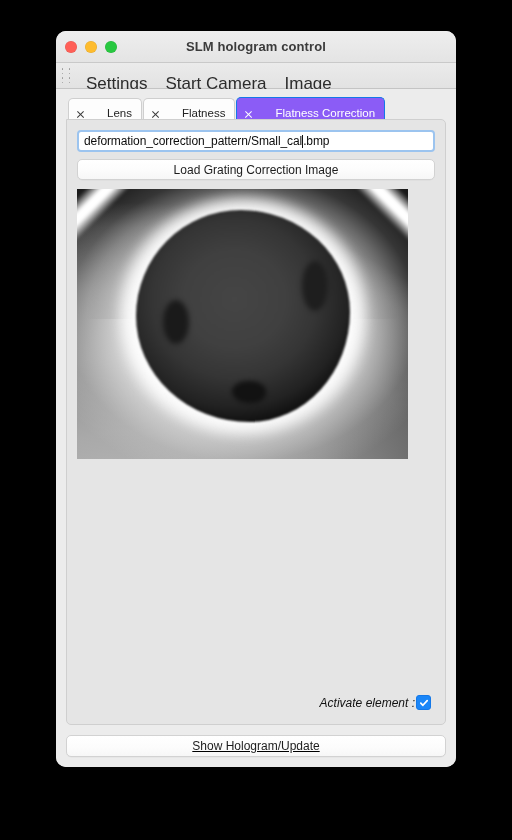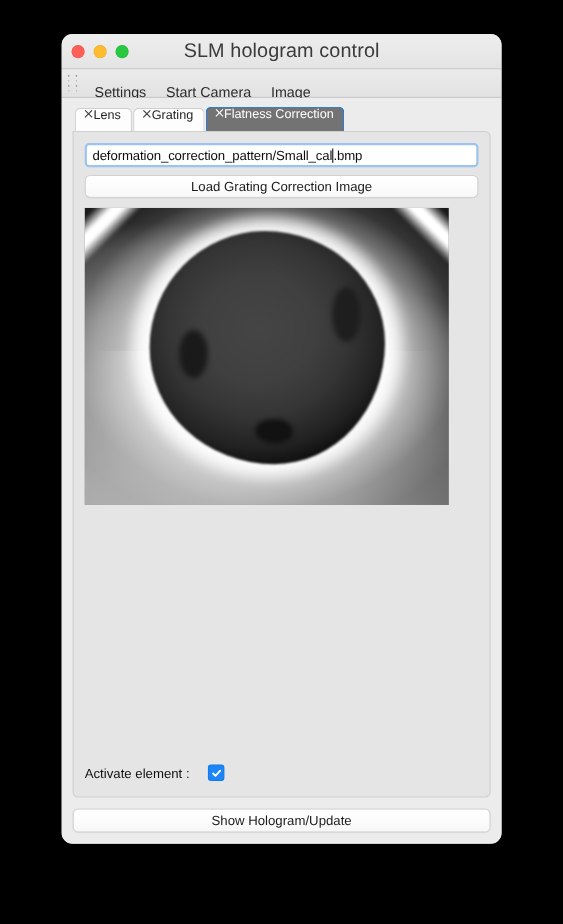--- a/index.html
+++ b/index.html
@@ -54,22 +54,22 @@
     height: 12px;
     border-radius: 50%;
     display: block;
   }
   .light.close   { background: #ff5f57; box-shadow: inset 0 0 0 0.5px rgba(0,0,0,0.10); }
   .light.min     { background: #febc2e; box-shadow: inset 0 0 0 0.5px rgba(0,0,0,0.10); }
   .light.zoom    { background: #28c840; box-shadow: inset 0 0 0 0.5px rgba(0,0,0,0.10); }
   #window-title {
     width: 100%;
     text-align: center;
-    font-size: 18px;
-    font-weight: normal;
+    font-size: 13px;
+    font-weight: bold;
     color: #3b3b3b;
     letter-spacing: 0.1px;
     pointer-events: none;
   }
 
   
   #menubar {
     height: 25px;
     flex: 0 0 25px;
     background: linear-gradient(180deg,#ebebeb 0%,#e2e2e2 100%);
@@ -94,21 +94,21 @@
     height: 15px;
   }
   #menu-grip .dotcol i {
     width: 1.5px;
     height: 1.5px;
     background: #9a9a9a;
     border-radius: 50%;
     display: block;
   }
   .menu-item {
-    font-size: 13px;
+    font-size: 17px;
     color: #2c2c2c;
     padding: 2px 9px;
     border-radius: 3px;
     cursor: default;
     white-space: nowrap;
     margin-top: 16px;
   }
 
   
   #content {
@@ -124,38 +124,38 @@
   #tabstrip {
     display: flex;
     align-items: flex-end;
     height: 22px;
     flex: 0 0 22px;
     margin-bottom: 0;
     padding-left: 2px;
   }
   .tab {
     display: flex;
-    align-items: flex-start;
-    gap: 0;
+    align-items: flex-end;
+    gap: 22px;
     height: 21px;
     box-sizing: border-box;
     padding: 0 9px 0 7px;
     font-size: 11.5px;
     color: #232323;
     background: #fdfdfd;
     border: 1px solid #cfcfcf;
     border-bottom: none;
     border-top-left-radius: 5px;
     border-top-right-radius: 5px;
     margin-right: 1px;
     cursor: default;
     white-space: nowrap;
   }
   .tab.active {
-    background: #737373;
+    background: #8b5cf6;
     border-color: #1478e8;
     color: #ffffff;
     font-weight: normal;
     height: 22px;
   }
   .tab .xicon {
     display: inline-block;
     width: 9px;
     height: 9px;
     position: relative;
@@ -333,24 +333,25 @@
   }
 
   
   #panel-spacer { flex: 1 1 auto; min-height: 0; }
 
   
   #activate-row {
     flex: 0 0 auto;
     display: flex;
     align-items: center;
-    justify-content: flex-start;
-    gap: 17px;
+    justify-content: flex-end;
+    gap: 1px;
     padding-right: 4px;
     padding-bottom: 4px;
+    font-style: italic;
   }
   #activate-label {
     font-size: 12px;
     color: #111111;
   }
   #activate-check {
     width: 13px;
     height: 13px;
     border-radius: 3px;
     background: #1a86f8;
@@ -362,20 +363,21 @@
   }
   #activate-check svg { display: block; }
 
   
   #bottom-buttons {
     flex: 0 0 auto;
     padding-top: 10px;
     display: flex;
     flex-direction: column;
     gap: 9px;
+    text-decoration: underline;
   }
   #bottom-buttons .btn { height: 22px; }
 </style>
 </head>
 <body>
 
 <div id="window">
 
   <div id="titlebar">
     <div id="traffic">
@@ -408,21 +410,21 @@
 
   <div id="content">
 
     <div id="tabstrip">
       <div class="tab">
         <span class="xicon"></span>
         <span>Lens</span>
       </div>
       <div class="tab">
         <span class="xicon"></span>
-        <span>Grating</span>
+        <span>Flatness</span>
       </div>
       <div class="tab active">
         <span class="xicon"></span>
         <span>Flatness Correction</span>
       </div>
     </div>
 
     <div id="tabpanel">
 
       <div id="path-field">

